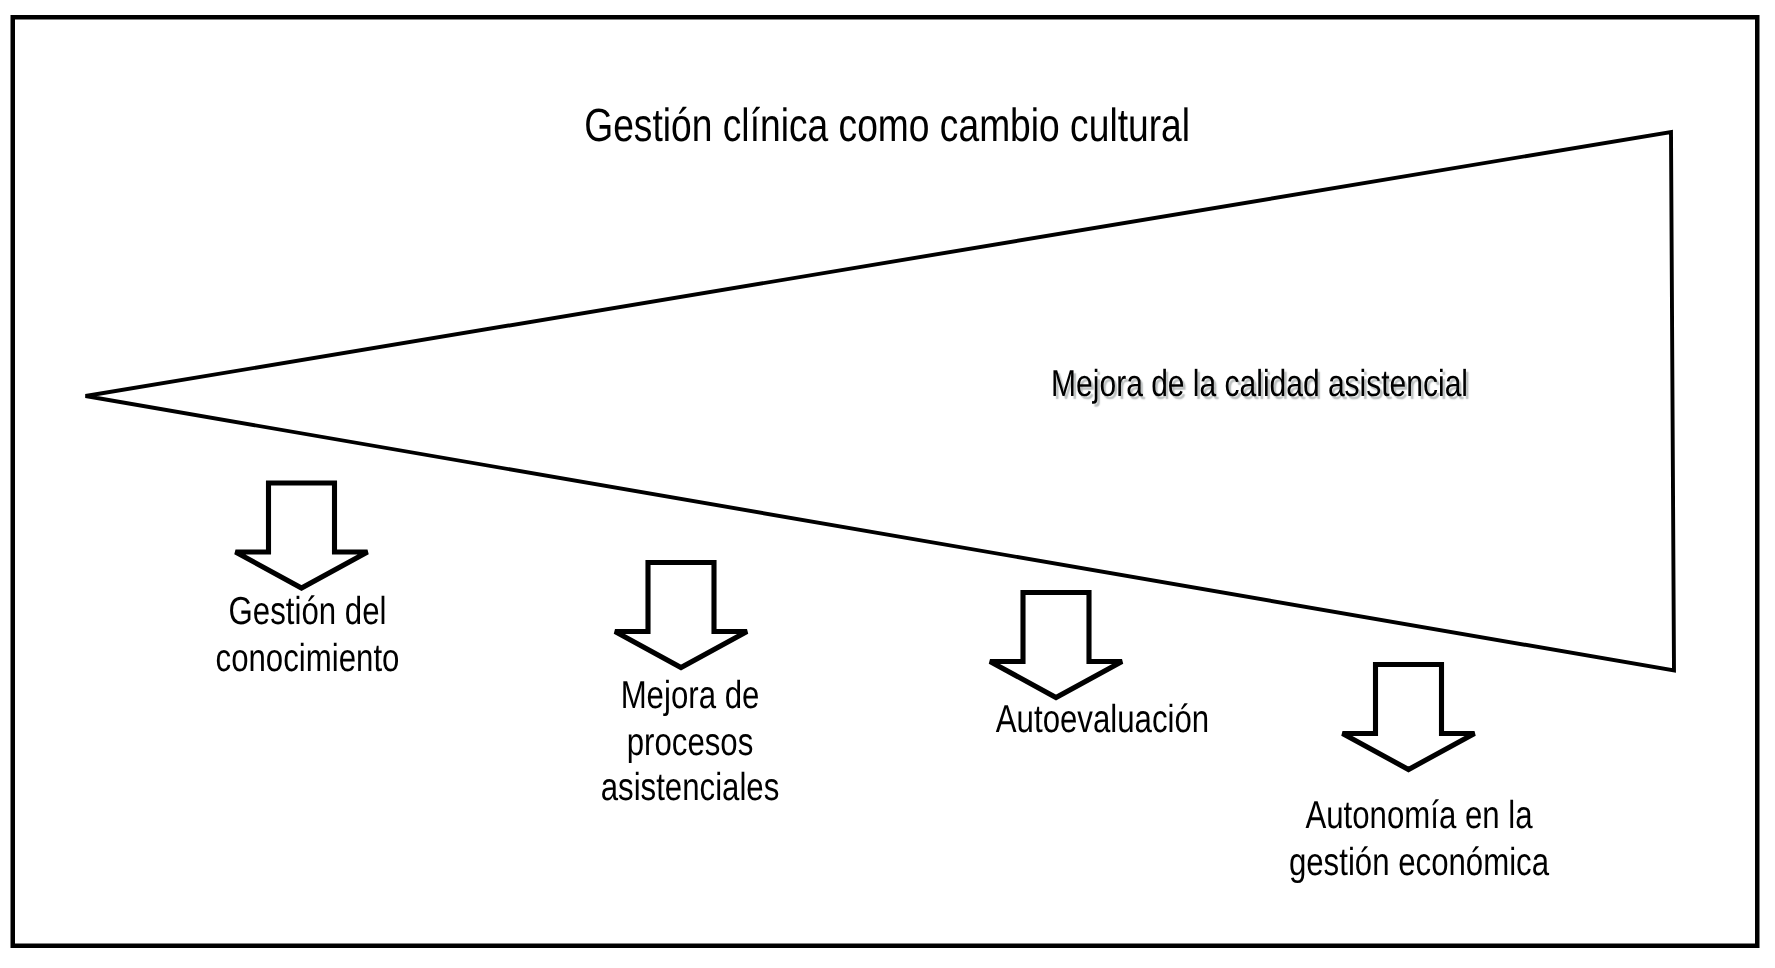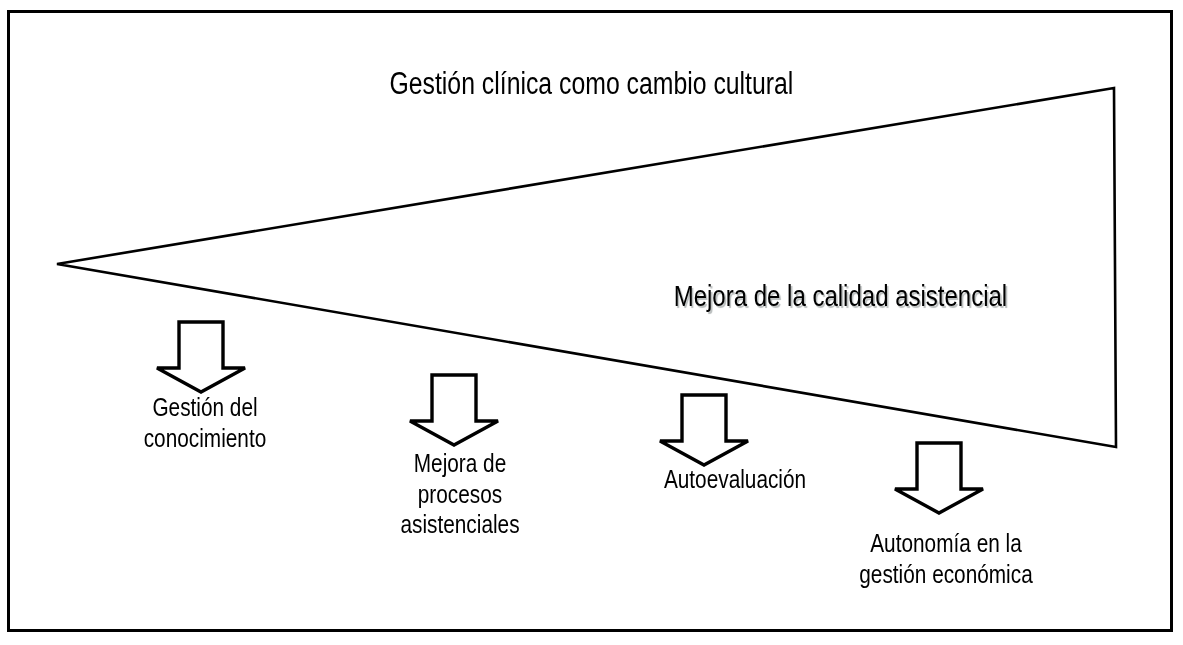--- a/index.html
+++ b/index.html
@@ -52,24 +52,23 @@
   }
   #title .inner {
     display: inline-block;
     transform: scaleX(0.80);
     transform-origin: center center;
   }
   #highlight {
     left: 560px;
     top: 242px;
     width: 560px;
-    font-size: 30px;
+    font-size: 25px;
     transform: none;
     text-shadow: 2px 2px 1px #b9bdbd;
-    margin-top: 36px;
   }
   #highlight .inner {
     display: inline-block;
     transform: scaleX(0.80);
     transform-origin: center center;
   }
   #lbl-0 { left: 100px;  top: 392px; width: 210px; font-size: 26px; }
   #lbl-1 { left: 355px;  top: 448px; width: 210px; font-size: 26px; }
   #lbl-2 { left: 630px;  top: 464px; width: 210px; font-size: 26px; }
   #lbl-3 { left: 815px;  top: 528px; width: 262px; font-size: 26px; }

